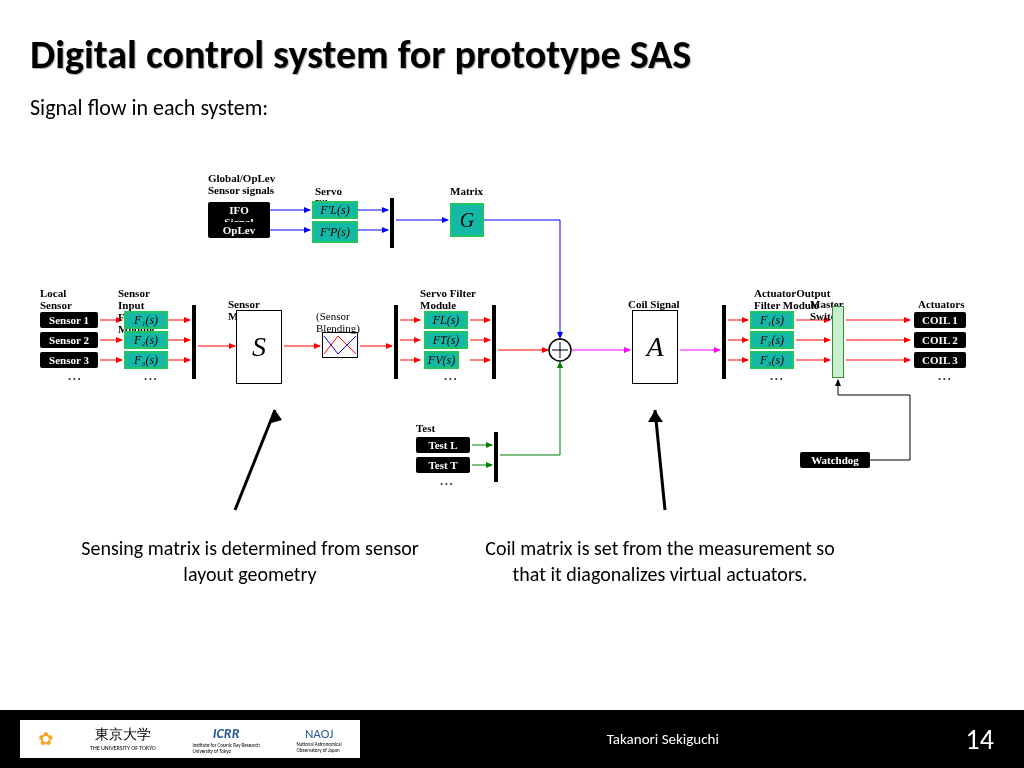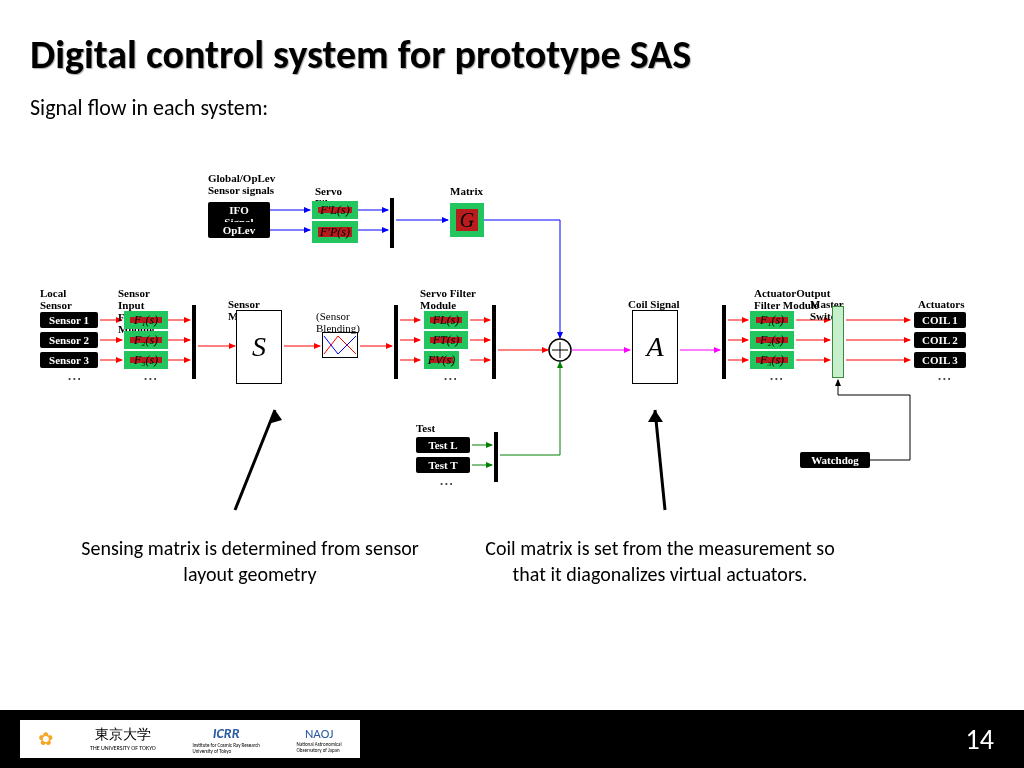--- a/index.html
+++ b/index.html
@@ -2,21 +2,21 @@
 <html><head>
 <meta charset="utf-8">
 <style>
   * { box-sizing: border-box; margin: 0; padding: 0; }
   body { width: 1024px; height: 768px; background: #fff; font-family: Calibri, Arial, sans-serif; position: relative; overflow: hidden; }
   .title { font-size: 40px; font-weight: bold; padding: 30px 30px 10px 30px; text-shadow: 1px 1px 1px #aaa; }
   .subtitle { font-size: 22px; padding: 5px 30px 10px 30px; }
   .diagram { position: absolute; left: 40px; top: 170px; width: 944px; height: 380px; }
   .dlabel { position: absolute; font-family: 'Times New Roman', serif; font-size: 11px; font-weight: bold; text-align: left; }
   .blackbox { position: absolute; background: #000; color: #fff; font-family: 'Times New Roman', serif; font-weight: bold; font-size: 11px; padding: 2px 6px; text-align: center; border-radius: 2px; }
-  .whitebox { position: absolute; background: #b91c1c; border: 6px solid #22c55e; font-family: 'Times New Roman', serif; font-size: 12px; text-align: right; display: flex; align-items: center; justify-content: center; font-style: italic; }
+  .whitebox { position: absolute; background: #14b8a6; border: 2px solid #22c55e; font-family: 'Times New Roman', serif; font-size: 12px; text-align: right; display: flex; align-items: center; justify-content: center; font-style: italic; }
   .bigbox { position: absolute; background: #fff; border: 1.5px solid #000; font-family: 'Times New Roman', serif; font-size: 28px; font-style: italic; display: flex; align-items: center; justify-content: center; }
   .bar { position: absolute; background: #000; width: 4px; }
   .vdots { position: absolute; font-size: 14px; letter-spacing: -2px; writing-mode: vertical-rl; }
   .switch { position: absolute; background: #c6efce; border: 1px solid #3a8a3a; }
   svg.arrows { position: absolute; left: 0; top: 0; width: 944px; height: 380px; pointer-events: none; }
   .note { position: absolute; font-size: 20px; text-align: center; line-height: 1.3; }
   .bigarrow { position: absolute; }
   .footer { position: absolute; bottom: 0; left: 0; width: 1024px; height: 58px; background: #000; display: flex; align-items: center; }
   .logos { background: #fff; height: 38px; margin-left: 20px; width: 340px; display: flex; align-items: center; justify-content: space-around; font-size: 9px; }
   .logo { display: flex; flex-direction: column; align-items: center; }
@@ -200,15 +200,16 @@
       <div style="font-size:5px;white-space:pre-line">Institute for Cosmic Ray Research
 University of Tokyo</div>
     </div>
     <div class="logo">
       <div style="font-size:13px;font-weight:normal;color:#2a5aa0">NAOJ</div>
       <div style="font-size:5px;white-space:pre-line">National Astronomical
 Observatory of Japan</div>
     </div>
   </div>
   <div class="center">
+    <div>Takanori Sekiguchi</div>
   </div>
   <div class="pagenum">14</div>
 </div>
 
 </body></html>

